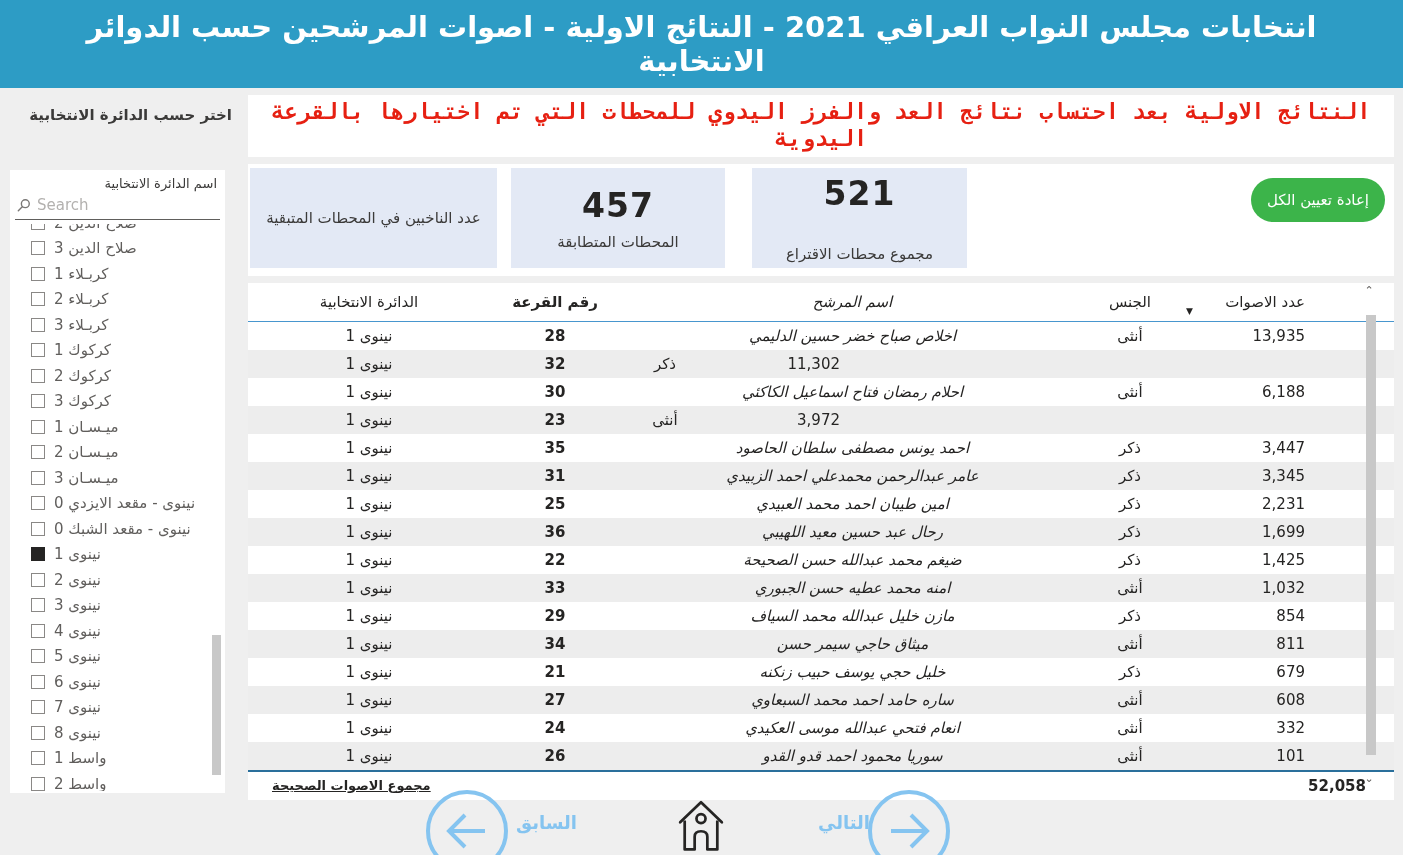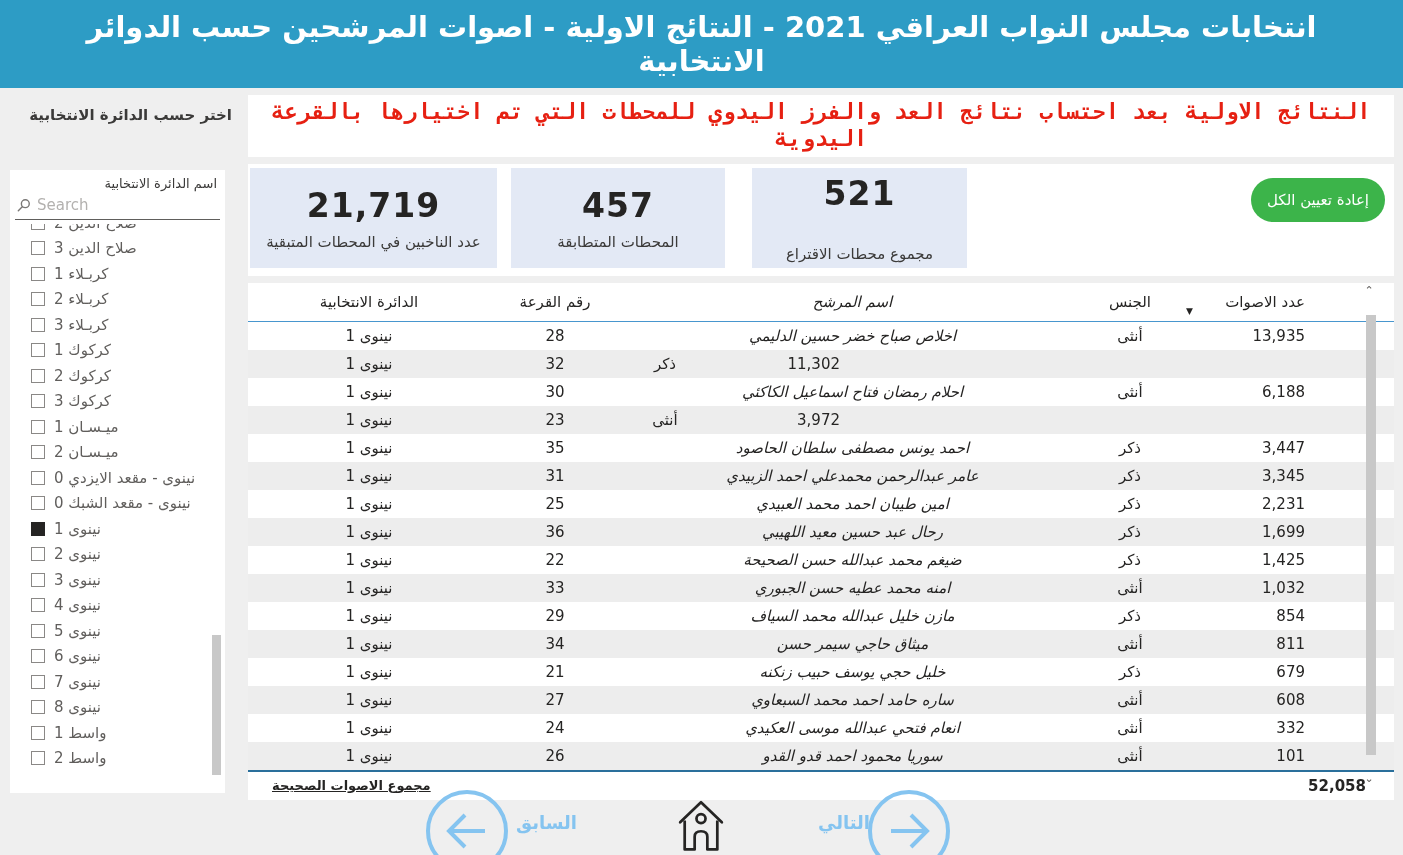--- a/index.html
+++ b/index.html
@@ -46,21 +46,21 @@
   .reset-btn { position:absolute; left:1003px; top:14px; width:134px; height:44px;
     background:var(--green,#3cb44a); color:#fff; border:none; border-radius:22px;
     font-family:inherit; font-size:15px; direction:rtl; cursor:pointer; }
 
   
   .table-panel { left:248px; top:283px; width:1146px; height:517px; font-size:15px; color:#252423; }
   .thead { position:relative; display:flex; height:39px; align-items:center;
     border-bottom:1.5px solid var(--table_line,#4896ce); }
   .cell { flex:0 0 auto; text-align:center; overflow:hidden; white-space:nowrap; }
   .c-district { width:242px; }
-  .c-lottery  { width:130px; }
+  .c-lottery  { width:130px;font-weight:bold; }
   .c-name     { width:465px;font-style:italic; }
   .c-gender   { width:90px; }
   .c-votes    { width:154px; text-align:right; padding-right:24px; }
   .sort-icon { position:absolute; left:938px; top:23px; font-size:9px; color:#252423; }
   .scroll-up { position:absolute; left:1108px; top:1px; width:26px; text-align:center;
     font-size:11px; color:#605e5c; cursor:pointer; }
   .scroll-down { position:absolute; left:1108px; top:489px; width:26px; text-align:center;
     font-size:11px; color:#605e5c; cursor:pointer; }
   .vscroll-thumb { position:absolute; left:1118px; top:32px; width:10px; height:440px; background:#c8c8c8; }
   .tbody { height:448px; overflow:hidden; }
@@ -136,20 +136,24 @@
           <div class="slicer-item">
             <span class="cb"></span>
             <span>ميـسـان 1</span>
           </div>
           <div class="slicer-item">
             <span class="cb"></span>
             <span>ميـسـان 2</span>
           </div>
           <div class="slicer-item">
             <span class="cb"></span>
+            <span>ميـسـان 3</span>
+          </div>
+          <div class="slicer-item">
+            <span class="cb"></span>
             <span>نينوى - مقعد الايزدي 0</span>
           </div>
           <div class="slicer-item">
             <span class="cb"></span>
             <span>نينوى - مقعد الشبك 0</span>
           </div>
           <div class="slicer-item">
             <span class="cb checked"></span>
             <span>نينوى 1</span>
           </div>
@@ -193,21 +197,20 @@
     </div>
     <div class="slicer-scroll"></div>
   </div>
 
   <section class="panel subtitle-panel">
     <div class="subtitle">النتائج الاولية بعد احتساب نتائج العد والفرز اليدوي للمحطات التي تم اختيارها بالقرعة اليدوية</div>
   </section>
 
   <section class="panel stats-panel">
     <div class="card card-1">
-      <div class="card-value">21,719</div>
       <div class="card-label">عدد الناخبين في المحطات المتبقية</div>
     </div>
     <div class="card card-2">
       <div class="card-value">457</div>
       <div class="card-label">المحطات المتطابقة</div>
     </div>
     <div class="card card-3">
       <div class="card-value">521</div>
       <div class="card-label">مجموع محطات الاقتراع</div>
     </div>

